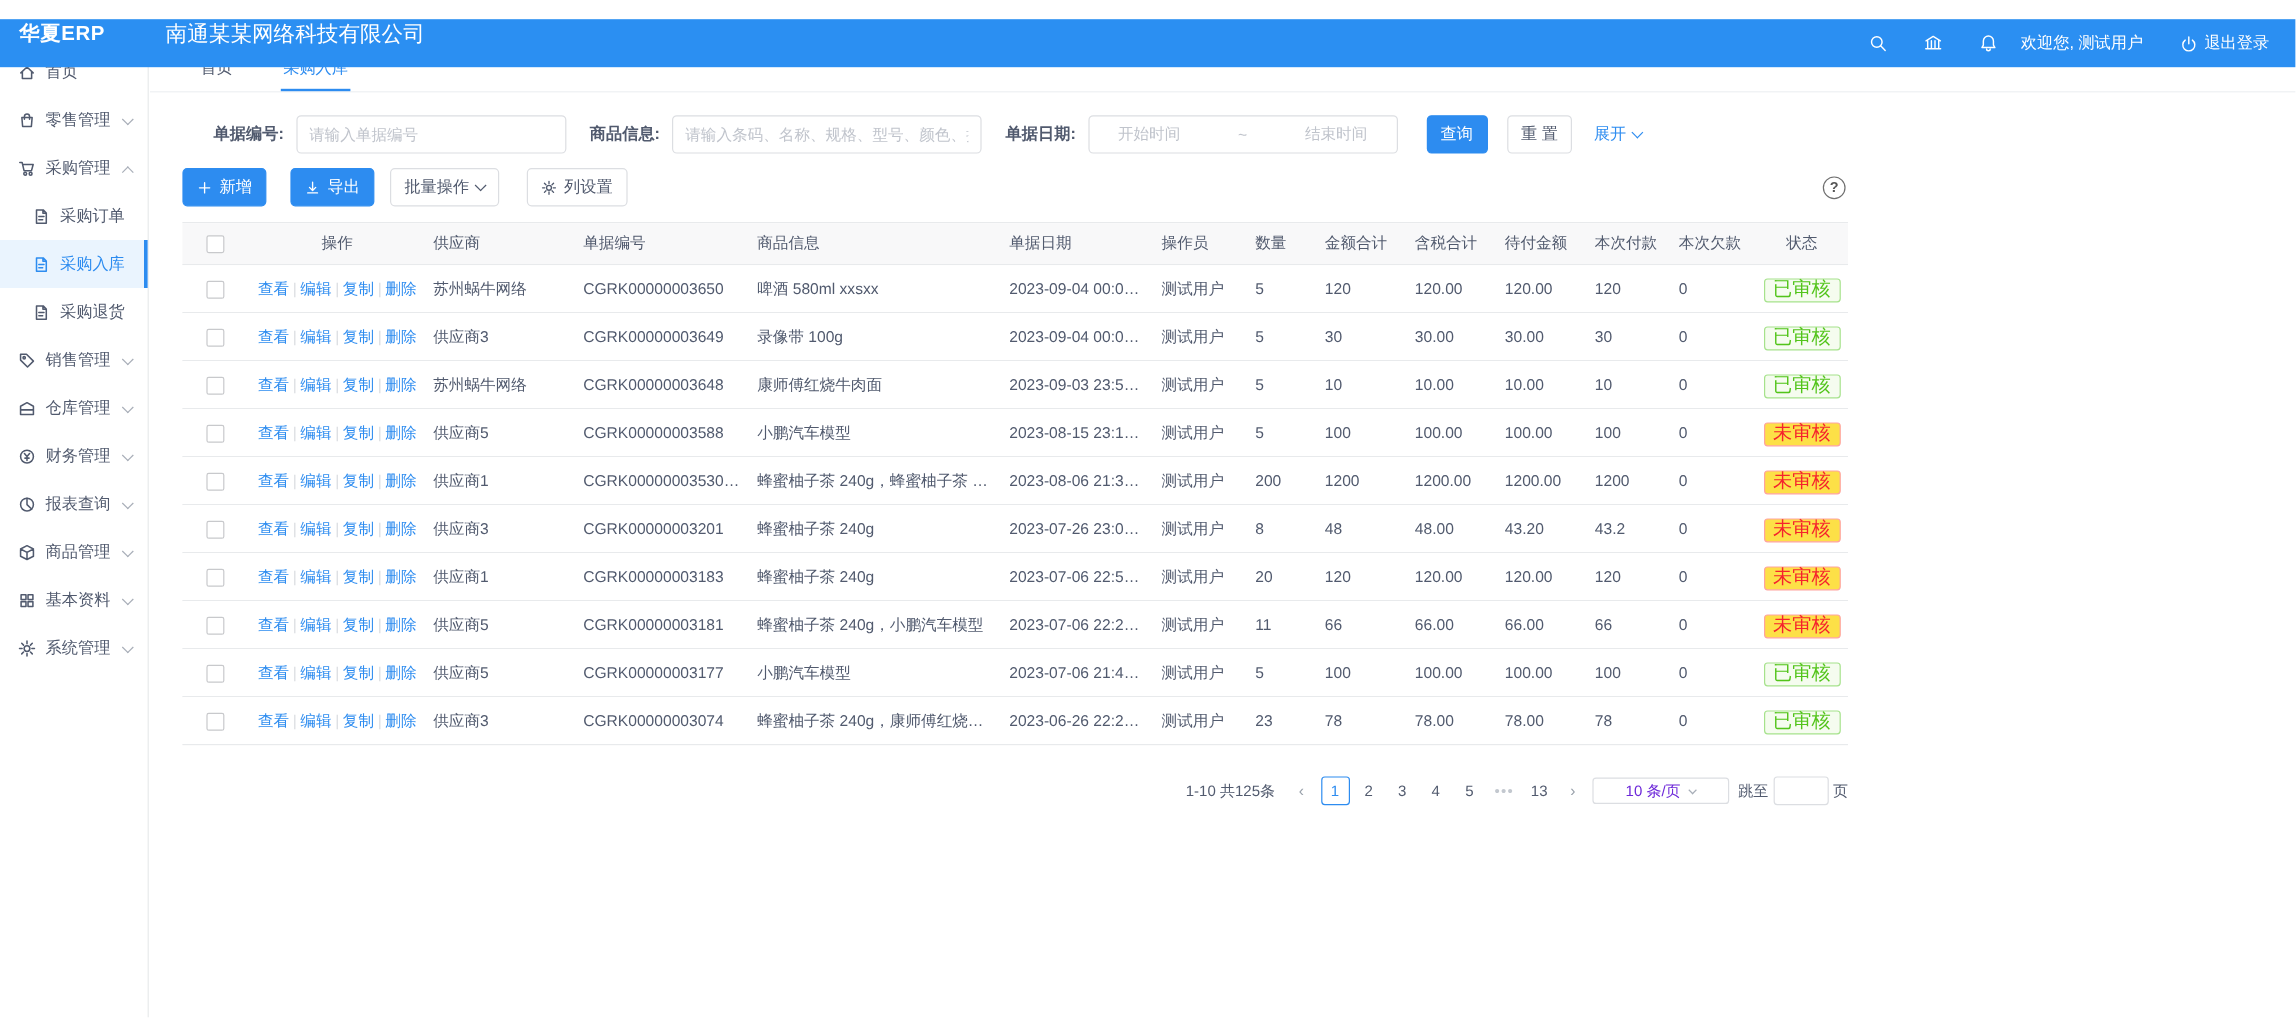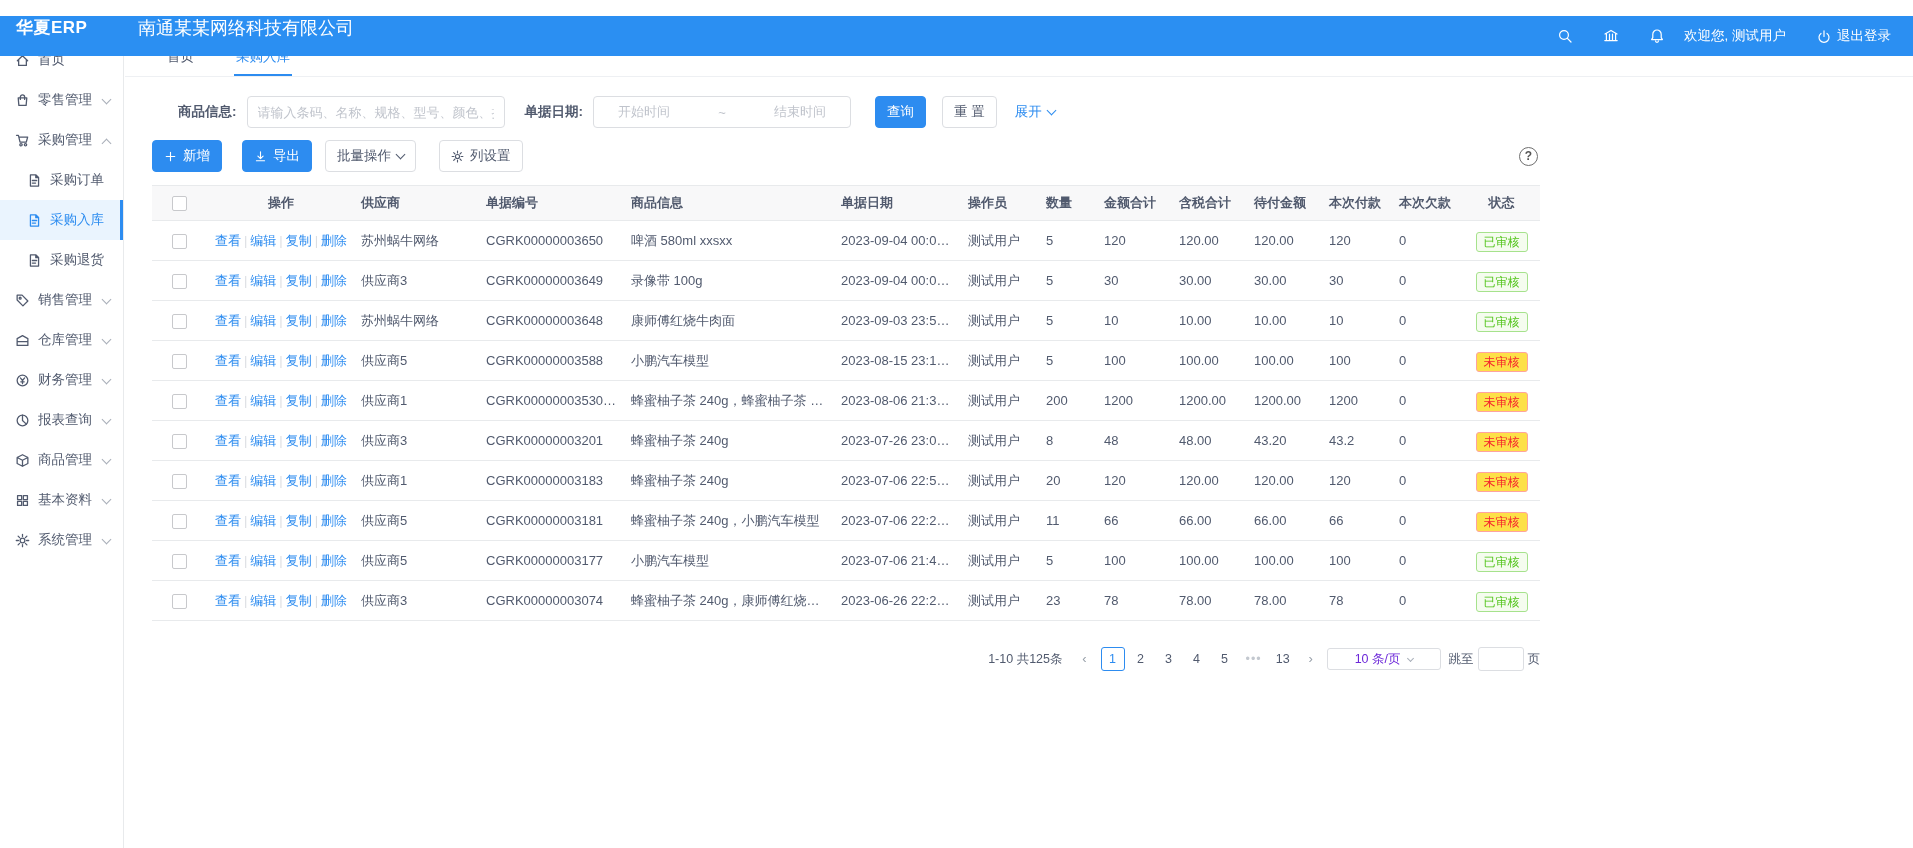--- a/index.html
+++ b/index.html
@@ -59,32 +59,32 @@
 
   
   .toolbar{display:flex;align-items:center;margin-top:12px;width:1388px}
   .bico{width:13px;height:13px}
   .mr-a{margin-right:20px}.mr-b{margin-right:13px}.mr-c{margin-right:23px}
   .help{margin-left:auto;margin-right:2px;width:19px;height:19px;border:1.5px solid #6f6f6f;border-radius:50%;display:inline-flex;align-items:center;justify-content:center;font-size:12px;font-weight:bold;color:#555;cursor:pointer}
 
   
   .table{margin-top:13px;width:1388px;border-top:1px solid #e8eaec}
   .thead{display:flex;background:#f8f8f9;border-bottom:1px solid #e8eaec}
-  .thead .td{line-height:34px;font-weight:700;color:#515a6e}
+  .thead .td{line-height:34px;font-weight:400;color:#515a6e}
   .tr{display:flex;border-bottom:1px solid #e8eaec;background:#fff}
   .td{line-height:39px;padding:0 6px;white-space:nowrap;overflow:hidden;text-overflow:ellipsis;font-size:13px}
   .center{text-align:center}
   .c0{width:55px;text-align:center;padding:0}
   .c1{width:148px}.c2{width:125px}.c3{width:145px}.c4{width:210px}.c5{width:127px}.c6{width:78px}
   .c7{width:58px}.c8{width:75px}.c9{width:75px}.c10{width:75px}.c11{width:70px}.c12{width:70px}
   .c13{width:77px;text-align:center}
   .cb{display:inline-block;width:15px;height:15px;border:1px solid #c8c9cc;border-radius:2px;background:#fff;vertical-align:middle;cursor:pointer}
   .lnk{color:#2d8cf0;cursor:pointer;text-decoration:none}
   .asep{color:#dcdee2;margin:0 3px}
-  .tag{display:inline-block;line-height:18px;padding:0 7px;font-size:12px;border-radius:3px;border:1px solid;vertical-align:middle}
+  .tag{display:inline-block;line-height:18px;padding:0 7px;font-size:16px;border-radius:3px;border:1px solid;vertical-align:middle}
   .tag.green{color:#52c41a;border-color:#a6e28c;background:#f5fcef}
   .tag.red{color:#f5222d;border-color:#ffa39e;background:#fde047}
 
   
   .pagination{width:1388px;margin-top:26px;display:flex;justify-content:flex-end;align-items:center;gap:4px;font-size:12.5px;color:#515a6e}
   .pg-total{margin-right:6px;color:#515a6e}
   .pg-btn{min-width:24px;height:24px;line-height:22px;text-align:center;border-radius:3px;cursor:pointer;padding:0 4px;border:1px solid transparent}
   .pg-btn.active{border-color:#2d8cf0;color:#2d8cf0;background:#fff}
   .pg-btn.arrow{color:#98a0aa;font-size:13px}
   .pg-btn.ell{color:#c3c8cf;letter-spacing:1px}
@@ -255,20 +255,24 @@
   </aside>
 
 <main class="main">
   <div class="tabsbar">
       <div class="tab">首页</div>
       <div class="tab active">采购入库</div>
     </div>
   <div class="content">
 
     <div class="filters">
+      <div class="f-group">
+        <span class="f-label">单据编号:</span>
+        <input class="f-input w-bill" placeholder="请输入单据编号" style="">
+      </div>
       <div class="f-group">
         <span class="f-label">商品信息:</span>
         <input class="f-input w-goods" placeholder="请输入条码、名称、规格、型号、颜色、扩展..." style="">
       </div>
       <div class="f-group" style="margin-right:0">
         <span class="f-label">单据日期:</span>
         <div class="range">
           <span>开始时间</span>
           <span>~</span>
           <span>结束时间</span>

